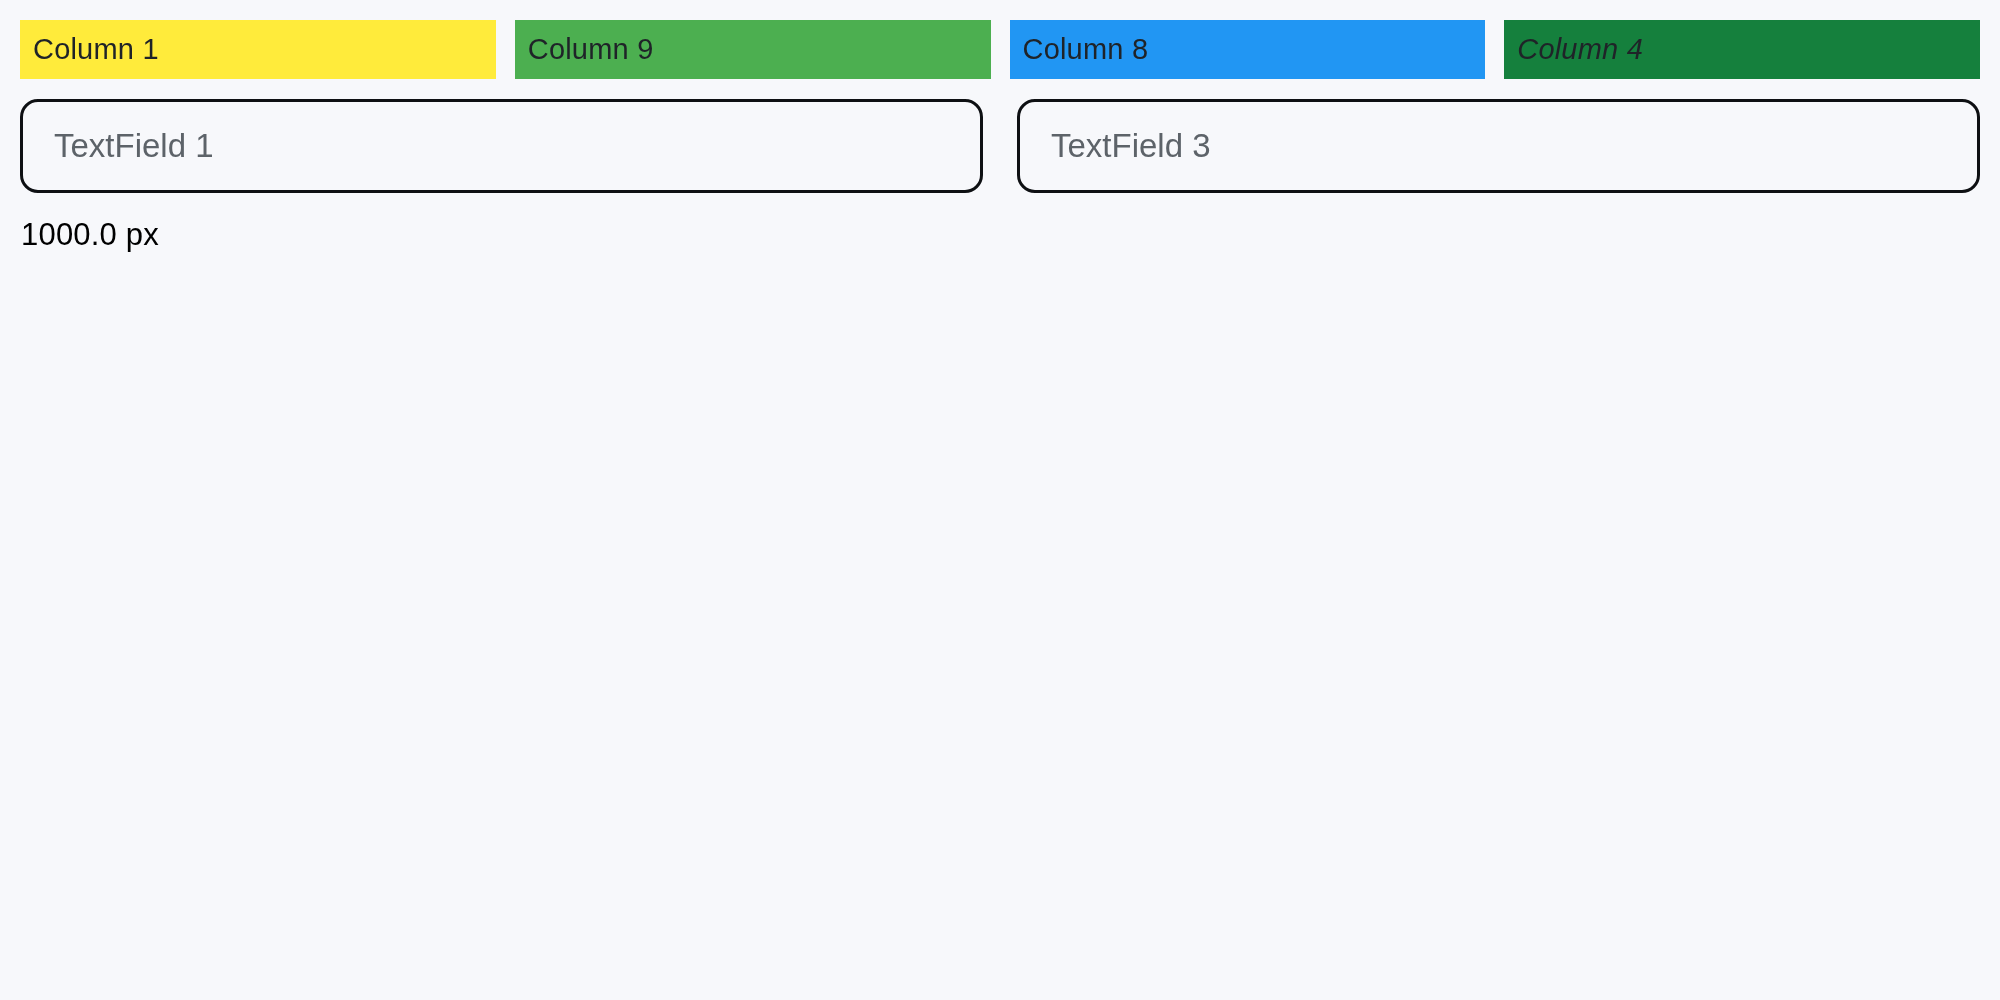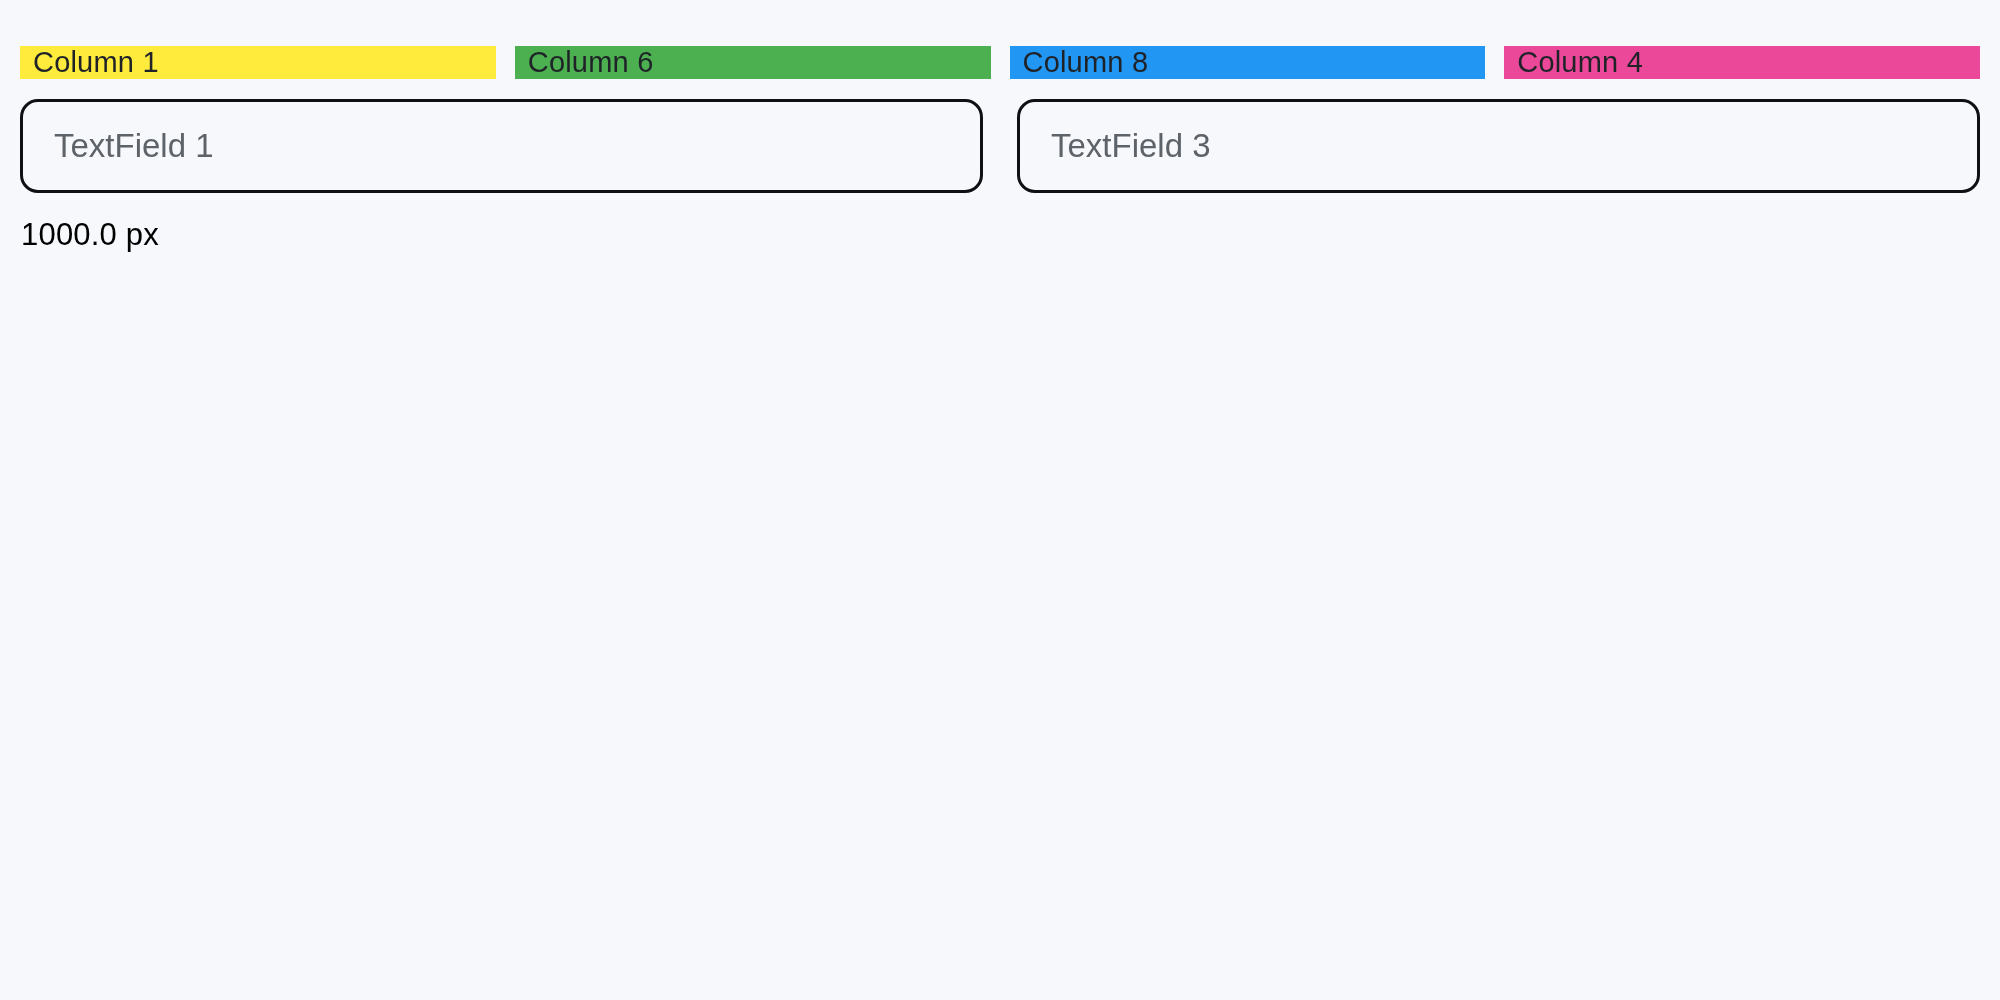--- a/index.html
+++ b/index.html
@@ -17,21 +17,20 @@
     box-sizing: border-box;
     width: 2000px;
     height: 1000px;
     padding: 20px;
   }
   
   .columns-row {
     display: flex;
     gap: 19px;
     height: 59px;
-    align-items: flex-end;
   }
   .column-header {
     flex: 1 1 0;
     display: flex;
     align-items: center;
     padding-left: 13px;
     font-size: 29px;
     color: #1F2328;
     letter-spacing: 0.2px;
     white-space: nowrap;
@@ -70,23 +69,23 @@
     letter-spacing: 0.2px;
   }
 </style>
 </head>
 <body style="background: rgb(247, 248, 251);">
 
 <div class="page">
 
   <div class="columns-row">
     <div class="column-header" style="background: rgb(255, 235, 59);">Column 1</div>
-    <div class="column-header" style="background: rgb(76, 175, 80);">Column 6</div>
+    <div class="column-header" style="background: rgb(76, 175, 80);">Column 9</div>
     <div class="column-header" style="background: rgb(33, 150, 243);">Column 8</div>
-    <div class="column-header" style="background: #ec4899;">Column 4</div>
+    <div class="column-header" style="background: #15803d; font-style: italic;">Column 4</div>
   </div>
 
   <div class="fields-row">
     <input class="textfield" type="text" placeholder="TextField 1" style="">
     <input class="textfield" type="text" placeholder="TextField 3" style="">
   </div>
 
   <div class="width-readout">1000.0 px</div>
 
 </div>

